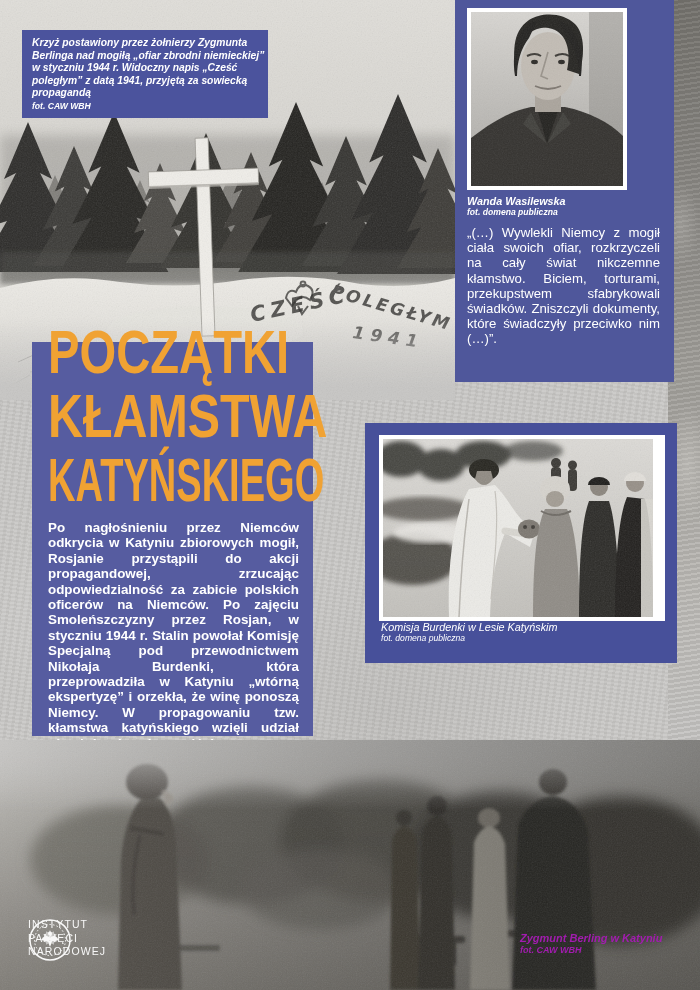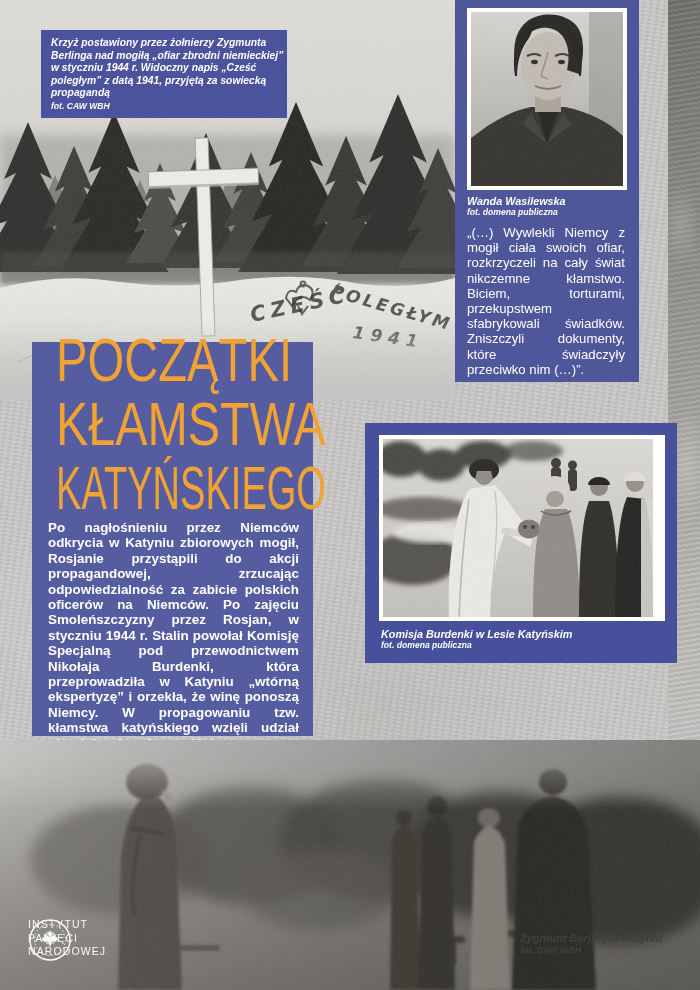--- a/index.html
+++ b/index.html
@@ -24,71 +24,71 @@
     background:
       radial-gradient(26px 60px at 40% 30%, rgba(210,208,204,.25), rgba(0,0,0,0) 70%),
       radial-gradient(30px 80px at 60% 62%, rgba(225,223,219,.30), rgba(0,0,0,0) 72%),
       repeating-linear-gradient(171deg, rgba(255,255,255,.06) 0 2px, rgba(40,39,37,.08) 2px 5px),
       linear-gradient(#74726d 0%, #8c8a86 28%, #a3a19c 52%, #bcbab6 78%, #c7c6c4 100%);
   }
   .photo-cross{position:absolute;left:0;top:0;width:455px;height:400px;}
   
   .caption-box{
     position:absolute;left:22px;top:30px;width:246px;
-    background:#4b539d;color:#fff;padding:7px 3px 6px 10px;box-sizing:border-box;margin-left:19px;
+    background:#4b539d;color:#fff;padding:7px 3px 6px 10px;box-sizing:border-box;
   }
   .caption-text{font-size:10.3px;line-height:12.6px;font-style:italic;font-weight:bold;}
   .caption-credit{font-size:8.6px;line-height:11px;font-style:italic;font-weight:bold;margin-top:1px;}
   .right-band{
-    position:absolute;left:455px;top:0;width:184px;height:382px;
+    position:absolute;left:455px;top:0;width:219px;height:382px;
     background:#4f579b;box-sizing:border-box;padding:8px 14px 0 12px;color:#fff;
   }
   .portrait-frame{background:#fff;padding:4px;width:152px;}
   .portrait-frame svg{display:block;}
   .portrait-caption{margin-top:5px;font-style:italic;font-weight:bold;}
   .portrait-caption .name{font-size:10.8px;line-height:12px;}
   .portrait-caption .credit{font-size:8.6px;line-height:10px;}
   .intro-par{
     margin:9px 0 0 0;font-size:13.2px;line-height:15.4px;font-weight:bold;
     text-align:justify;
   }
   .quote-par{
     margin:8px 0 0 0;font-size:13.2px;line-height:15.2px;font-weight:normal;
     text-align:justify;
   }
   .left-panel{
     position:absolute;left:32px;top:342px;width:281px;height:394px;
     background:#565ca0;
   }
   .title{
-    position:absolute;left:40px;top:312px;margin:16px;color:#f0a233;
-    font-weight:normal;font-size:59px;line-height:64px;letter-spacing:0px;
+    position:absolute;left:40px;top:312px;margin:8px;color:#f0a233;
+    font-weight:bold;font-size:59px;line-height:64px;letter-spacing:0px;
     text-transform:uppercase;white-space:nowrap;
   }
   .title span{display:inline-block;transform-origin:left center;}
   .title .t1{transform:scaleX(.80) scaleY(1.04);}
   .title .t2{transform:scaleX(.82) scaleY(1.04);}
   .title .t3{transform:scaleX(.645) scaleY(1.04);}
   .main-par{
     position:absolute;left:48px;top:520px;width:251px;margin:0;
     color:#fff;font-size:13.4px;line-height:15.4px;font-weight:bold;text-align:justify;
   }
   .burdenko-frame{
     position:absolute;left:365px;top:423px;width:312px;height:240px;
     background:#47509a;box-sizing:border-box;padding:12px 12px 0 14px;color:#fff;
   }
   .burdenko-photoframe{background:#fff;padding:4px;width:278px;}
   .burdenko-photoframe svg{display:block;}
-  .burdenko-caption{margin-top:7px;margin-left:2px;font-style:italic;font-weight:bold;}
+  .burdenko-caption{margin-top:0;margin-left:2px;font-style:italic;font-weight:normal;}
   .burdenko-caption .name{font-size:10.8px;line-height:12px;}
   .burdenko-caption .credit{font-size:8.6px;line-height:10px;}
   .bottom-photo{position:absolute;left:0;top:740px;width:700px;height:250px;}
   .bottom-photo svg{position:absolute;inset:0;}
   .berling-caption{
-    position:absolute;left:520px;top:192px;color:#404040;font-style:italic;font-weight:bold;
+    position:absolute;left:520px;top:192px;color:#a21caf;font-style:italic;font-weight:bold;
   }
   .berling-caption .name{font-size:11px;line-height:13px;}
   .berling-caption .credit{font-size:9px;line-height:11px;}
   .ipn-logo{
     position:absolute;left:28px;top:178px;display:flex;align-items:flex-start;gap:9px;
     color:#fff;opacity:.95;
   }
   .ipn-text{font-size:10.5px;line-height:13.5px;letter-spacing:1.1px;font-weight:normal;}
 </style>
 </head>

